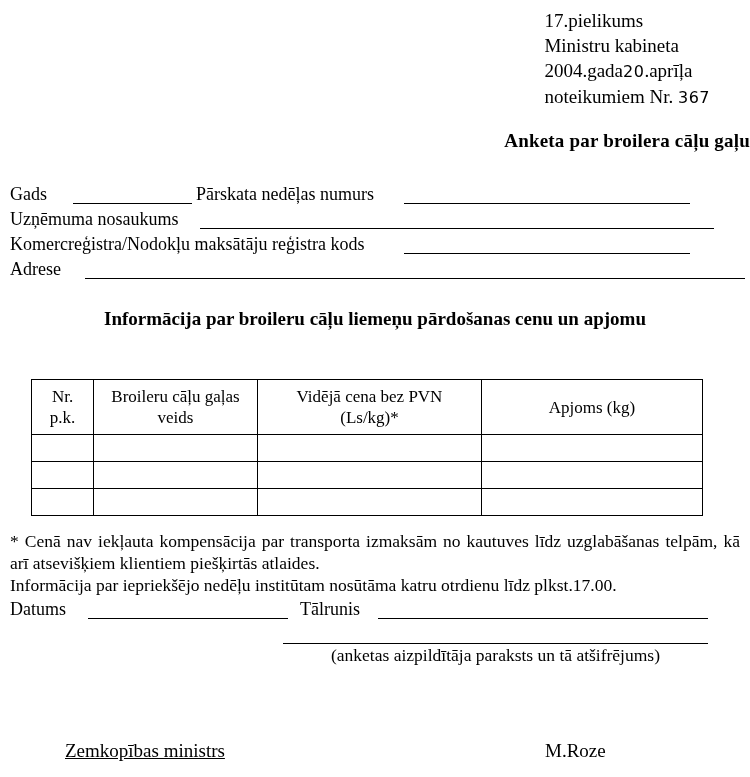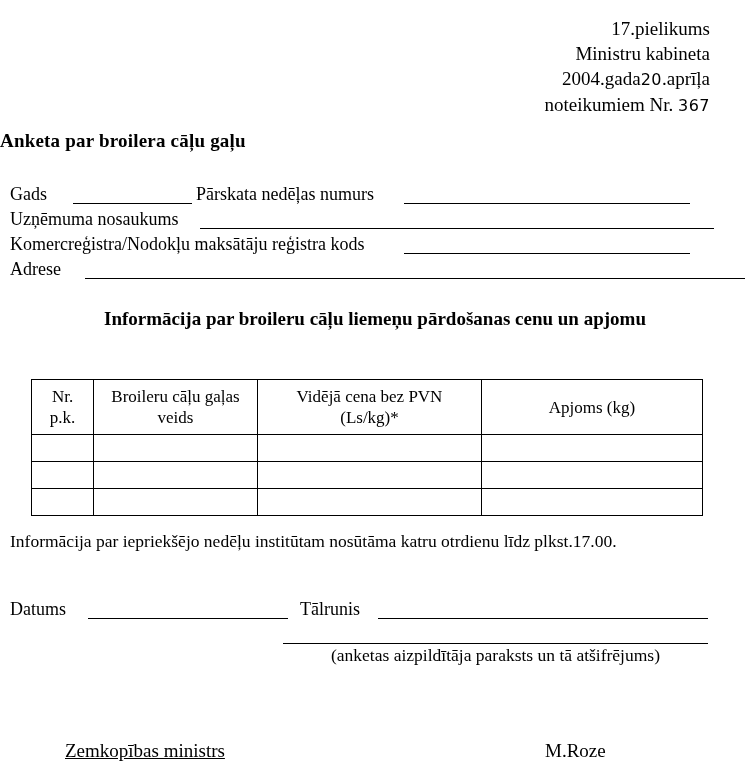--- a/index.html
+++ b/index.html
@@ -18,41 +18,40 @@
 
   .page {
     position: relative;
     width: 750px;
     height: 777px;
   }
 
   
   .doc-header {
     position: absolute;
-    top: 16px;
+    top: 8px;
     right: 40px;
-    text-align: right;
     font-size: 19px;
     line-height: 25px;
     white-space: nowrap;
   }
   .doc-header div { white-space: nowrap; }
   .small-fill {
     font-family: "DejaVu Sans", "Liberation Sans", sans-serif;
     font-size: 16px;
     letter-spacing: 0.5px;
   }
 
   
   .title-main {
     position: absolute;
     top: 130px;
     left: 0;
     width: 750px;
-    text-align: left;
+    text-align: right;
     font-size: 19px;
     font-weight: bold;
     letter-spacing: 0.2px;
   }
 
   .title-second {
     position: absolute;
     top: 306px;
     left: 40px;
     width: 670px;
@@ -232,20 +231,21 @@
       <tr>
         <td></td>
         <td></td>
         <td></td>
         <td></td>
       </tr>
     </tbody>
   </table>
 
   <div class="footnote">
+    <div class="just">* Cenā nav iekļauta kompensācija par transporta izmaksām no kautuves līdz uzglabāšanas telpām, kā arī atsevišķiem klientiem piešķirtās atlaides.</div>
     <div class="plain">Informācija par iepriekšējo nedēļu institūtam nosūtāma katru otrdienu līdz plkst.17.00.</div>
   </div>
 
   <div class="sig-area">
     <span class="fld-label" style="left:10px; top:0px;">Datums</span>
     <span class="rule" style="left:88px; top:20px; width:200px;"></span>
 
     <span class="fld-label" style="left:300px; top:0px;text-align:right;">Tālrunis</span>
     <span class="rule" style="left:378px; top:20px; width:330px;"></span>
 

